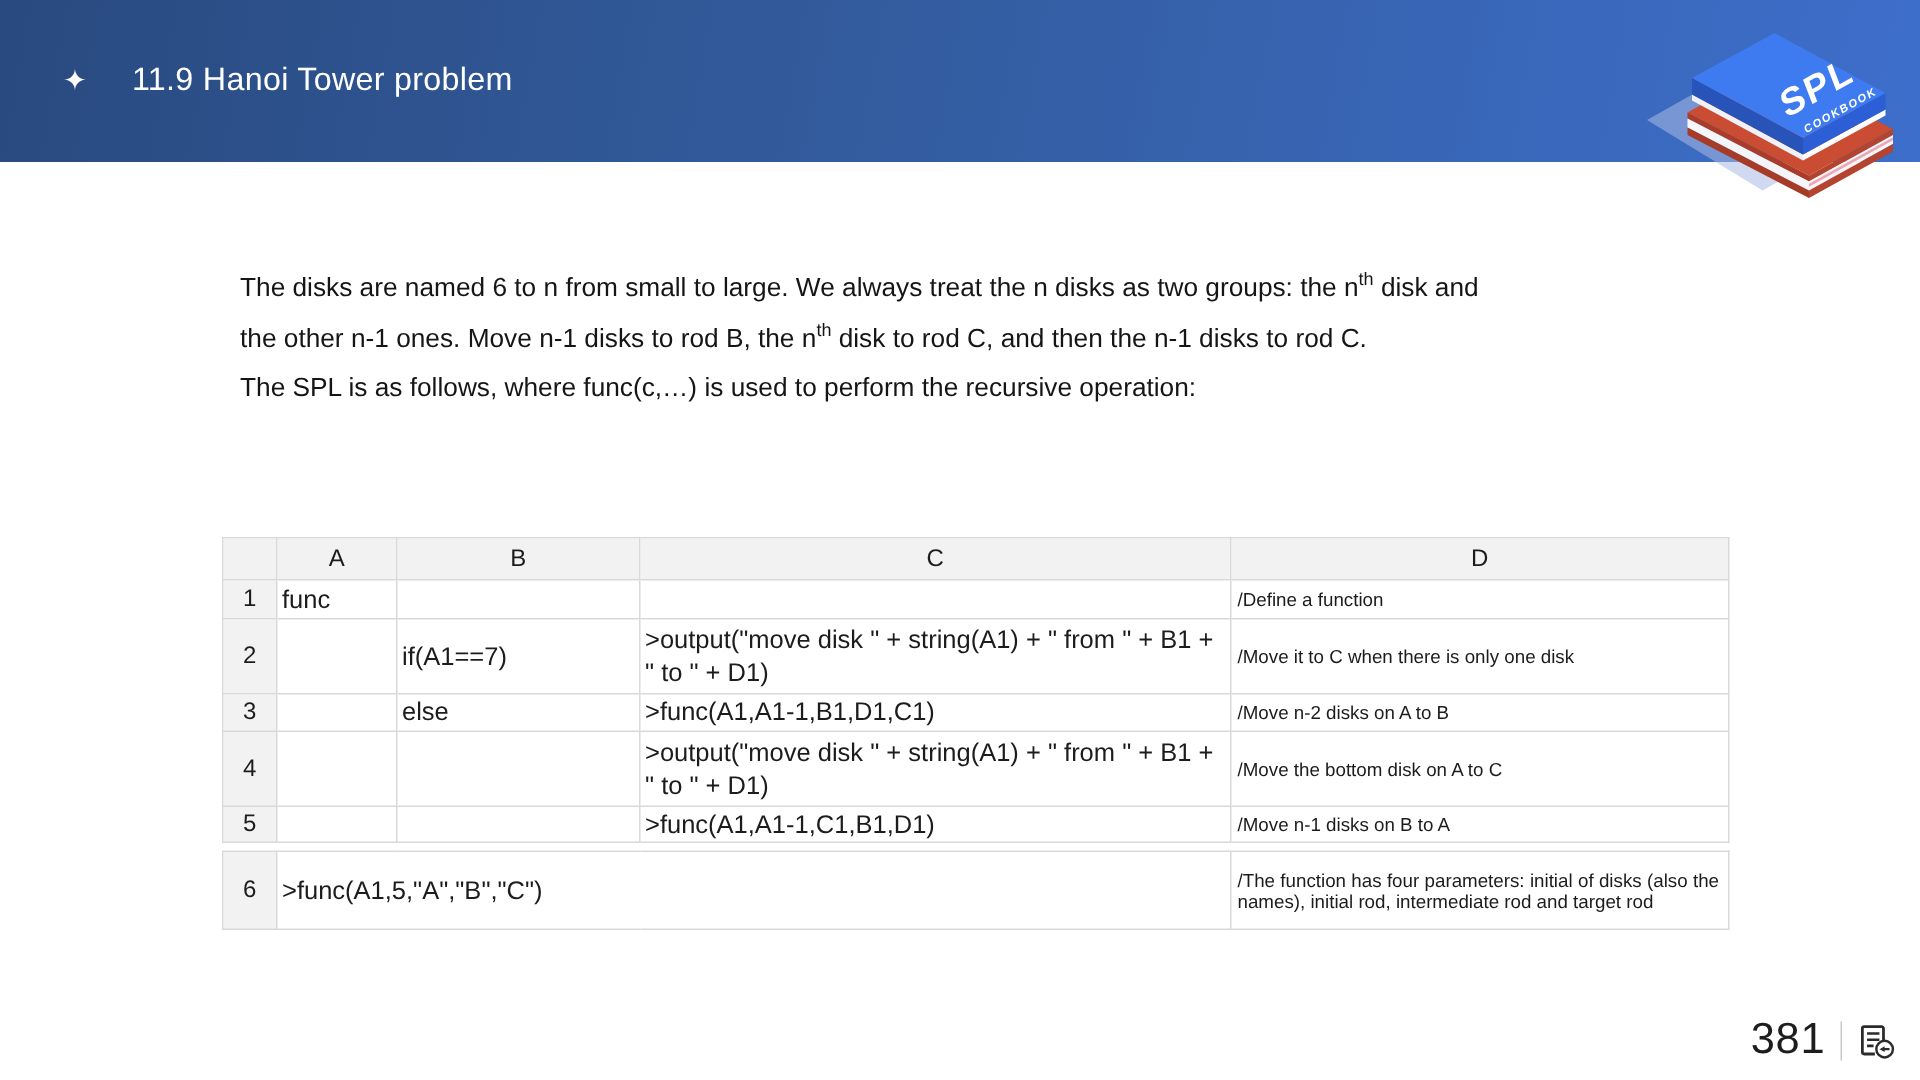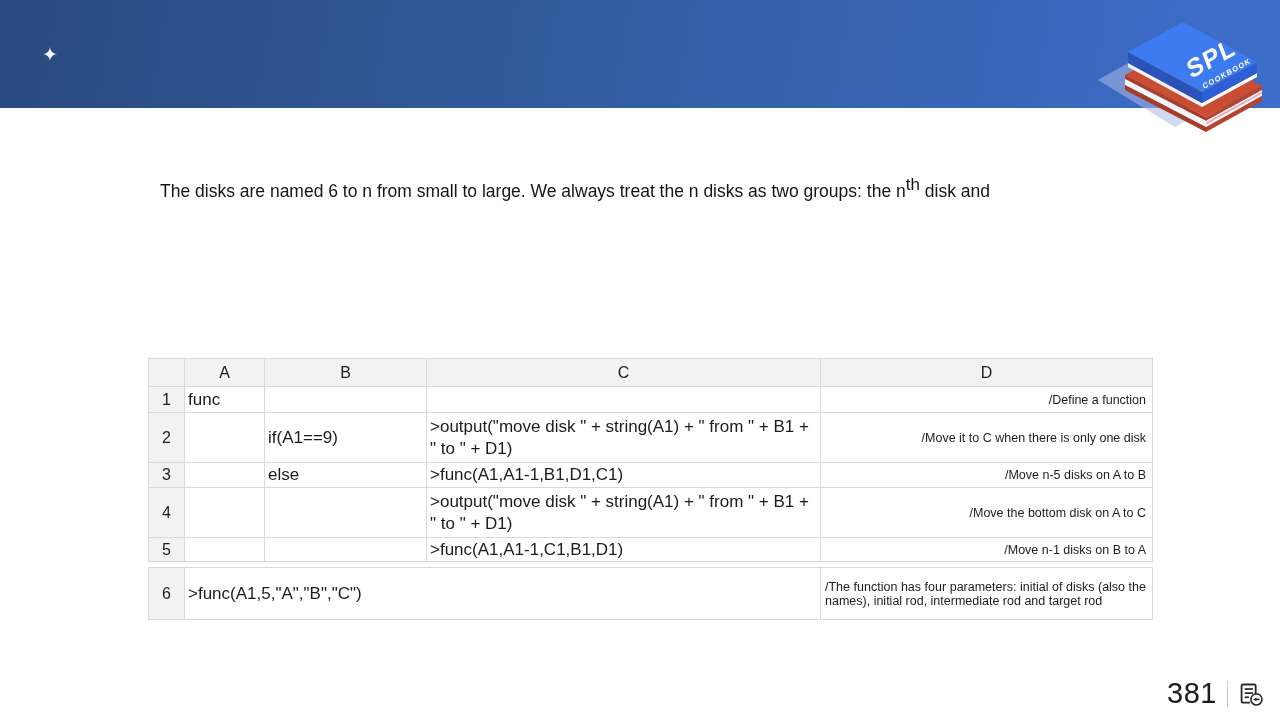--- a/index.html
+++ b/index.html
@@ -28,56 +28,57 @@
 
   
   .logo { position: absolute; left: 1090px; top: 0; width: 190px; height: 135px; z-index: 5; }
 
   
   .intro {
     position: absolute; left: 160px; top: 175px; width: 1000px;
     color: #151515; font-size: 17.5px;
   }
   .intro .pline { white-space: nowrap; height: 33.5px; line-height: 33.5px; }
-  .intro sup { font-size: 17px; vertical-align: super; line-height: 0; }
+  .intro sup { font-size: 12px; vertical-align: super; line-height: 0; }
 
   
   .grid-wrap { position: absolute; left: 148px; top: 358px; width: 1004px; }
   table.grid { border-collapse: collapse; table-layout: fixed; width: 1004px; }
   table.grid td, table.grid th {
     border: 1px solid #d9d9d9;
     font-weight: 400;
     color: #1c1c1c;
     overflow: hidden;
     vertical-align: middle;
   }
   th.colhead { background: #f2f2f2; font-size: 16px; text-align: center; height: 28px; }
   td.rownum  { background: #f2f2f2; font-size: 16px; text-align: center; }
   td.code    { font-size: 17px; padding: 0 4px 0 3px; line-height: 22px; text-align: left; }
-  td.comment { font-size: 12.5px; padding: 2px 6px 2px 4px; line-height: 14px; text-align: right; }
+  td.comment { font-size: 12.5px; padding: 2px 6px 2px 4px; line-height: 14px; text-align: left; }
   td.comment.multi { text-align: justify; }
   tr.h26 { height: 26px; } tr.h50 { height: 50px; } tr.h25 { height: 25px; } tr.h24 { height: 24px; }
   .grid-gap { height: 5px; }
   tr.h52 { height: 52px; }
 
   
   .footer {
     position: absolute; right: 16px; bottom: 10px;
     display: flex; align-items: center; gap: 10px;
   }
   .page-num { font-size: 29px; color: #1d1d1d; letter-spacing: 0.5px; }
   .footer .divider { width: 1px; height: 26px; background: #c9c9c9; }
 </style>
 </head>
 <body>
 
 <div class="slide">
 
   <div class="topbar">
     <span class="bullet">✦</span>
+    <span class="title">11.9 Hanoi Tower problem</span>
   </div>
 
   <svg class="logo" viewBox="0 0 190 135">
 
     <polygon points="47,58 8,80 85,127 124,105" fill="#a9b9e2" opacity="0.55"></polygon>
 
     <polygon points="91,44 172,86 116,117 35,75" fill="#c94c33"></polygon>
     <polygon points="35,75 116,117 116,121 35,79" fill="#aa3c29"></polygon>
     <polygon points="116,117 172,86 172,90 116,121" fill="#b24430"></polygon>
 
@@ -95,20 +96,22 @@
     <polygon points="112,92 167,62 167,73 112,103" fill="#2c5fd6"></polygon>
 
     <polygon points="93,22 167,62 112,92 38,52" fill="#3e7bf0"></polygon>
 
     <text transform="translate(101,79) rotate(-29) skewX(-8)" font-family="Liberation Sans, sans-serif" font-size="25" font-weight="bold" fill="#ffffff" letter-spacing="1.5">SPL</text>
     <text transform="translate(114,89) rotate(-29) skewX(-8)" font-family="Liberation Sans, sans-serif" font-size="7.5" font-weight="bold" fill="#ffffff" letter-spacing="1.2">COOKBOOK</text>
   </svg>
 
   <div class="intro">
     <div class="pline"><span>The disks are named 6 to n from small to large. We always treat the n disks as two groups: the n</span><sup>th</sup><span> disk and</span></div>
+    <div class="pline"><span>the other n-1 ones. Move n-1 disks to rod B, the n</span><sup>th</sup><span> disk to rod C, and then the n-1 disks to rod C.</span></div>
+    <div class="pline"><span>The SPL is as follows, where func(c,…)  is used to perform the recursive operation:</span></div>
   </div>
 
   <div class="grid-wrap">
     <table class="grid">
       <colgroup>
           <col style="width:36px">
           <col style="width:80px">
           <col style="width:162px">
           <col style="width:394px">
           <col style="width:332px">
@@ -124,30 +127,30 @@
       <tr class="h26">
         <td class="rownum">1</td>
         <td class="code">func</td>
         <td class="code"></td>
         <td class="code"></td>
         <td class="comment">/Define a function</td>
       </tr>
       <tr class="h50">
         <td class="rownum">2</td>
         <td class="code"></td>
-        <td class="code">if(A1==9)</td>
+        <td class="code">if(A1==7)</td>
         <td class="code">&gt;output("move disk " + string(A1) + " from " + B1 + " to " + D1)</td>
         <td class="comment">/Move it to C when there is only one disk</td>
       </tr>
       <tr class="h25">
         <td class="rownum">3</td>
         <td class="code"></td>
         <td class="code">else</td>
         <td class="code">&gt;func(A1,A1-1,B1,D1,C1)</td>
-        <td class="comment">/Move n-5 disks on A to B</td>
+        <td class="comment">/Move n-2 disks on A to B</td>
       </tr>
       <tr class="h50">
         <td class="rownum">4</td>
         <td class="code"></td>
         <td class="code"></td>
         <td class="code">&gt;output("move disk " + string(A1) + " from " + B1 + " to " + D1)</td>
         <td class="comment">/Move the bottom disk on A to C</td>
       </tr>
       <tr class="h24">
         <td class="rownum">5</td>

